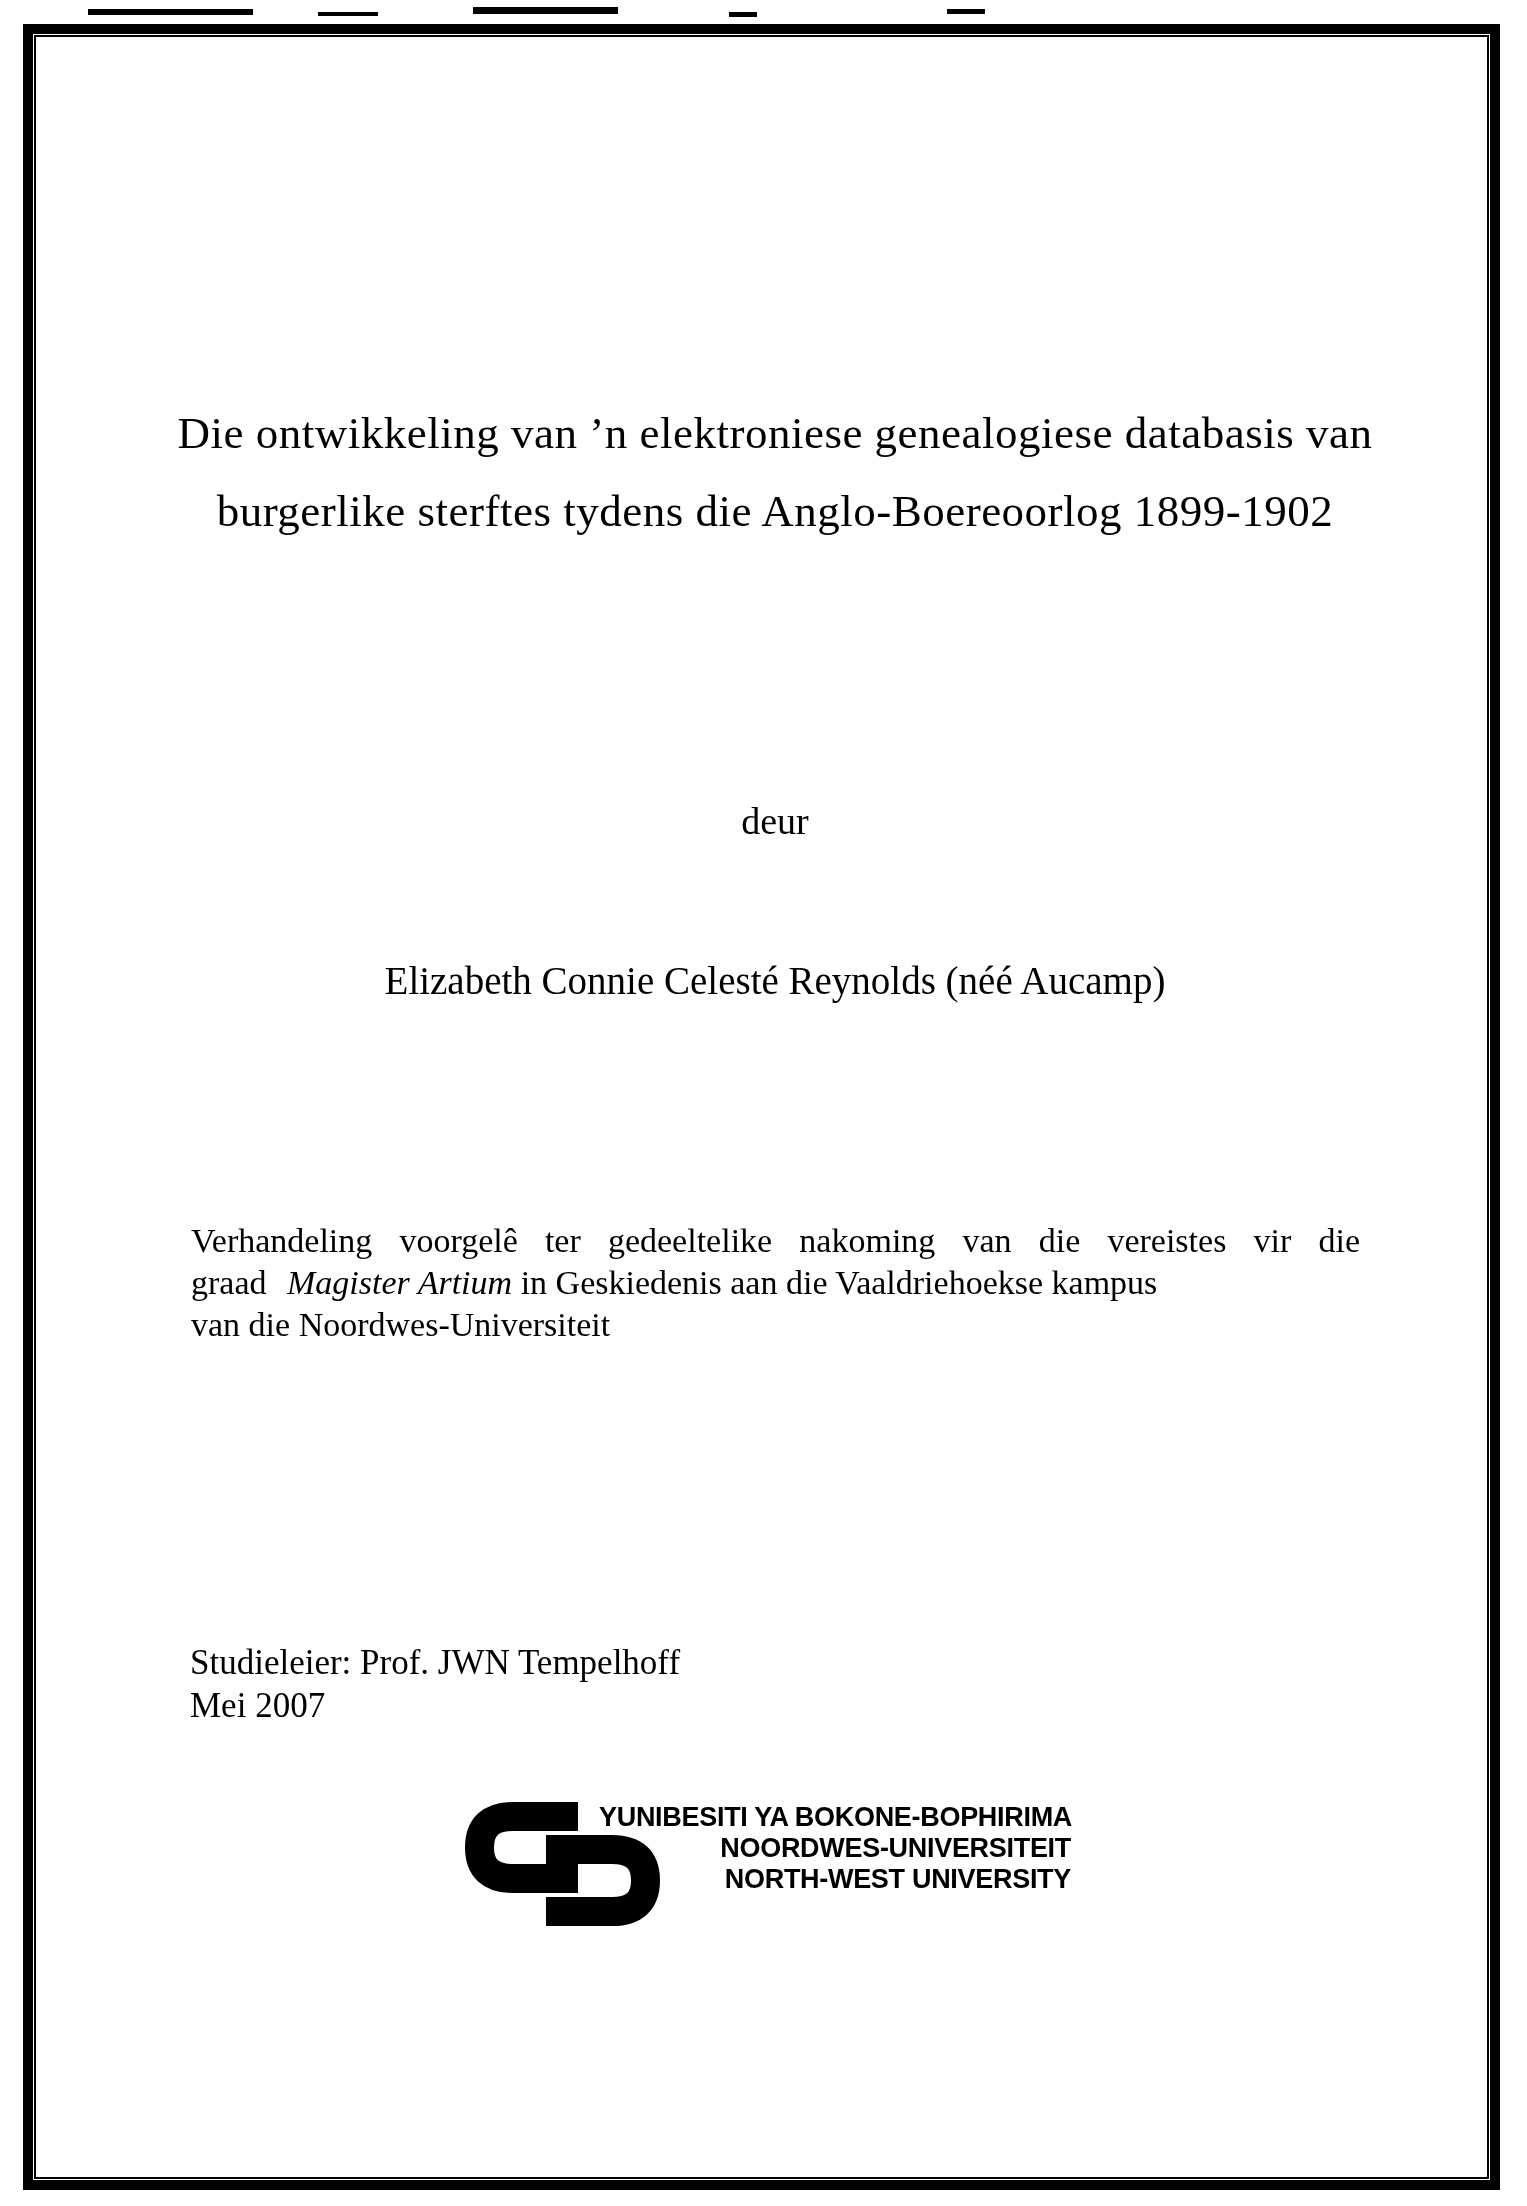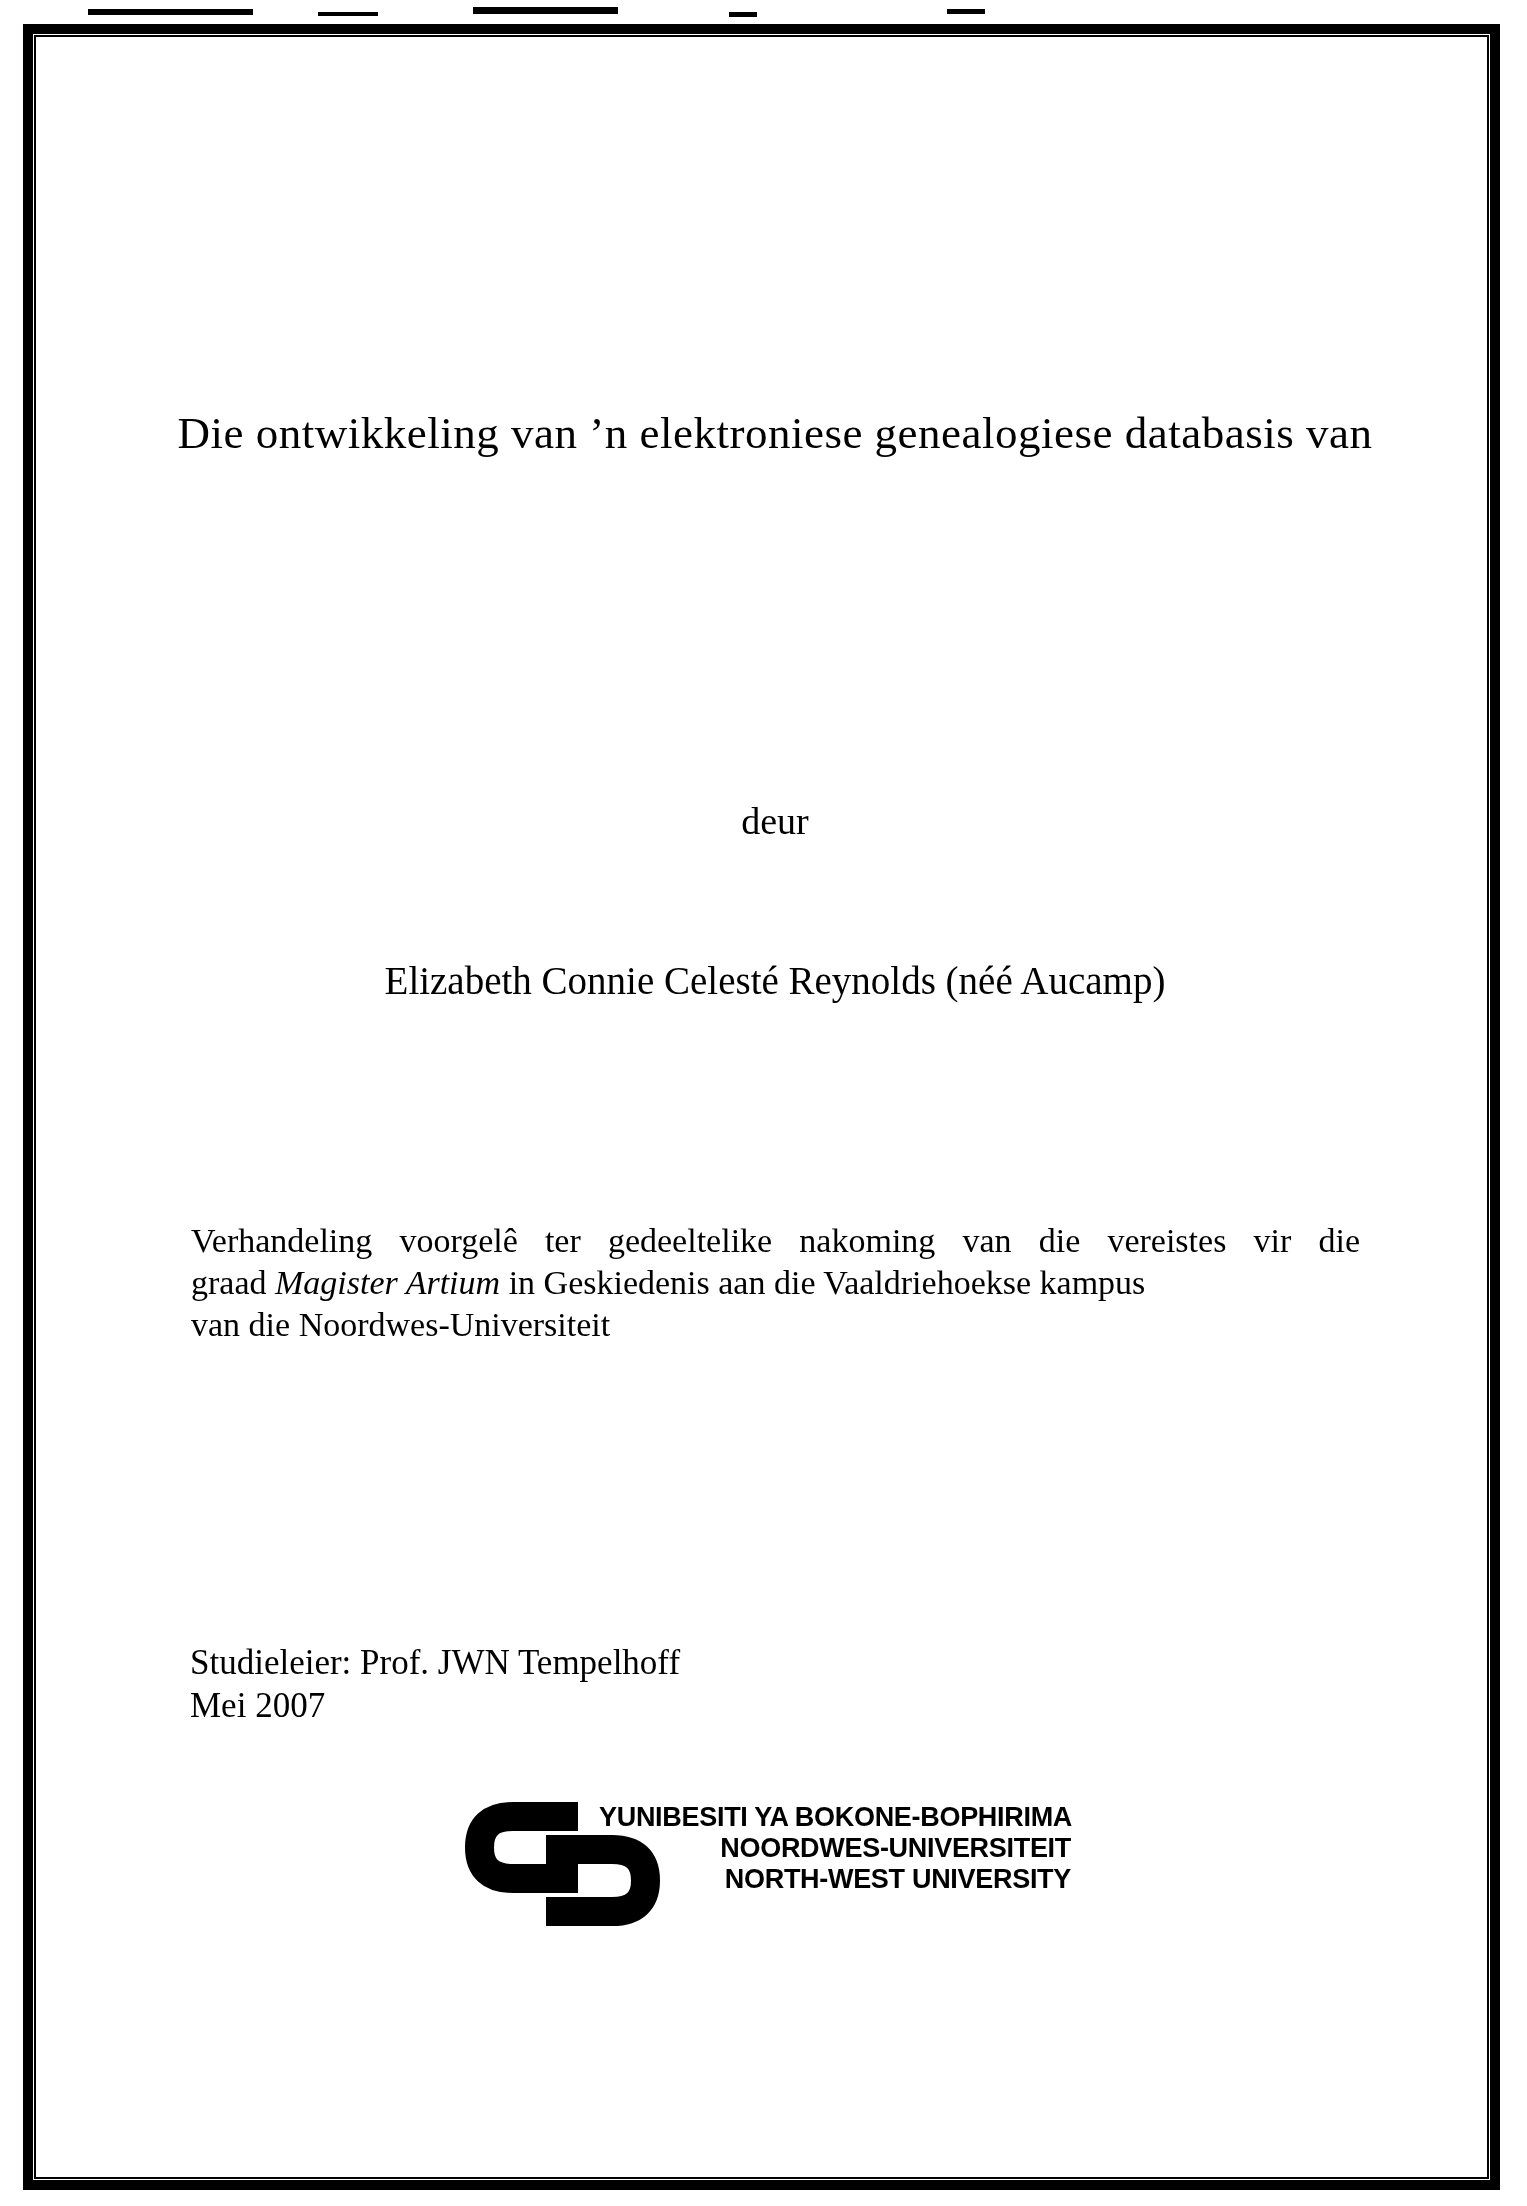--- a/index.html
+++ b/index.html
@@ -73,20 +73,21 @@
     width: 1169px;
     font-size: 34px;
     line-height: 42px;
   }
   .note-justified {
     text-align: justify;
     text-align-last: justify;
   }
   .italic {
     font-style: italic;
+    margin-left: 12px;
   }
   .supervisor-block {
     position: absolute;
     left: 190px;
     top: 1641px;
     width: 900px;
     font-size: 35px;
     line-height: 43px;
   }
   
@@ -128,20 +129,21 @@
   <div class="artifact" style="left:473px;top:7px;width:145px;height:7px;"></div>
   <div class="artifact" style="left:729px;top:12px;width:28px;height:5px;"></div>
   <div class="artifact" style="left:947px;top:9px;width:38px;height:5px;"></div>
 
   <div class="frame-outer">
     <div class="frame-inner"></div>
   </div>
 
   <div class="title-block">
     <div>Die ontwikkeling van ’n elektroniese genealogiese databasis van</div>
+    <div>burgerlike sterftes tydens die Anglo-Boereoorlog 1899-1902</div>
   </div>
 
   <div class="byline">deur</div>
 
   <div class="author-line">Elizabeth Connie Celesté Reynolds (néé Aucamp)</div>
 
   <div class="note-block">
     <div class="note-justified">Verhandeling voorgelê ter gedeeltelike nakoming van die vereistes vir die</div>
     <div>
       <span>graad</span>

